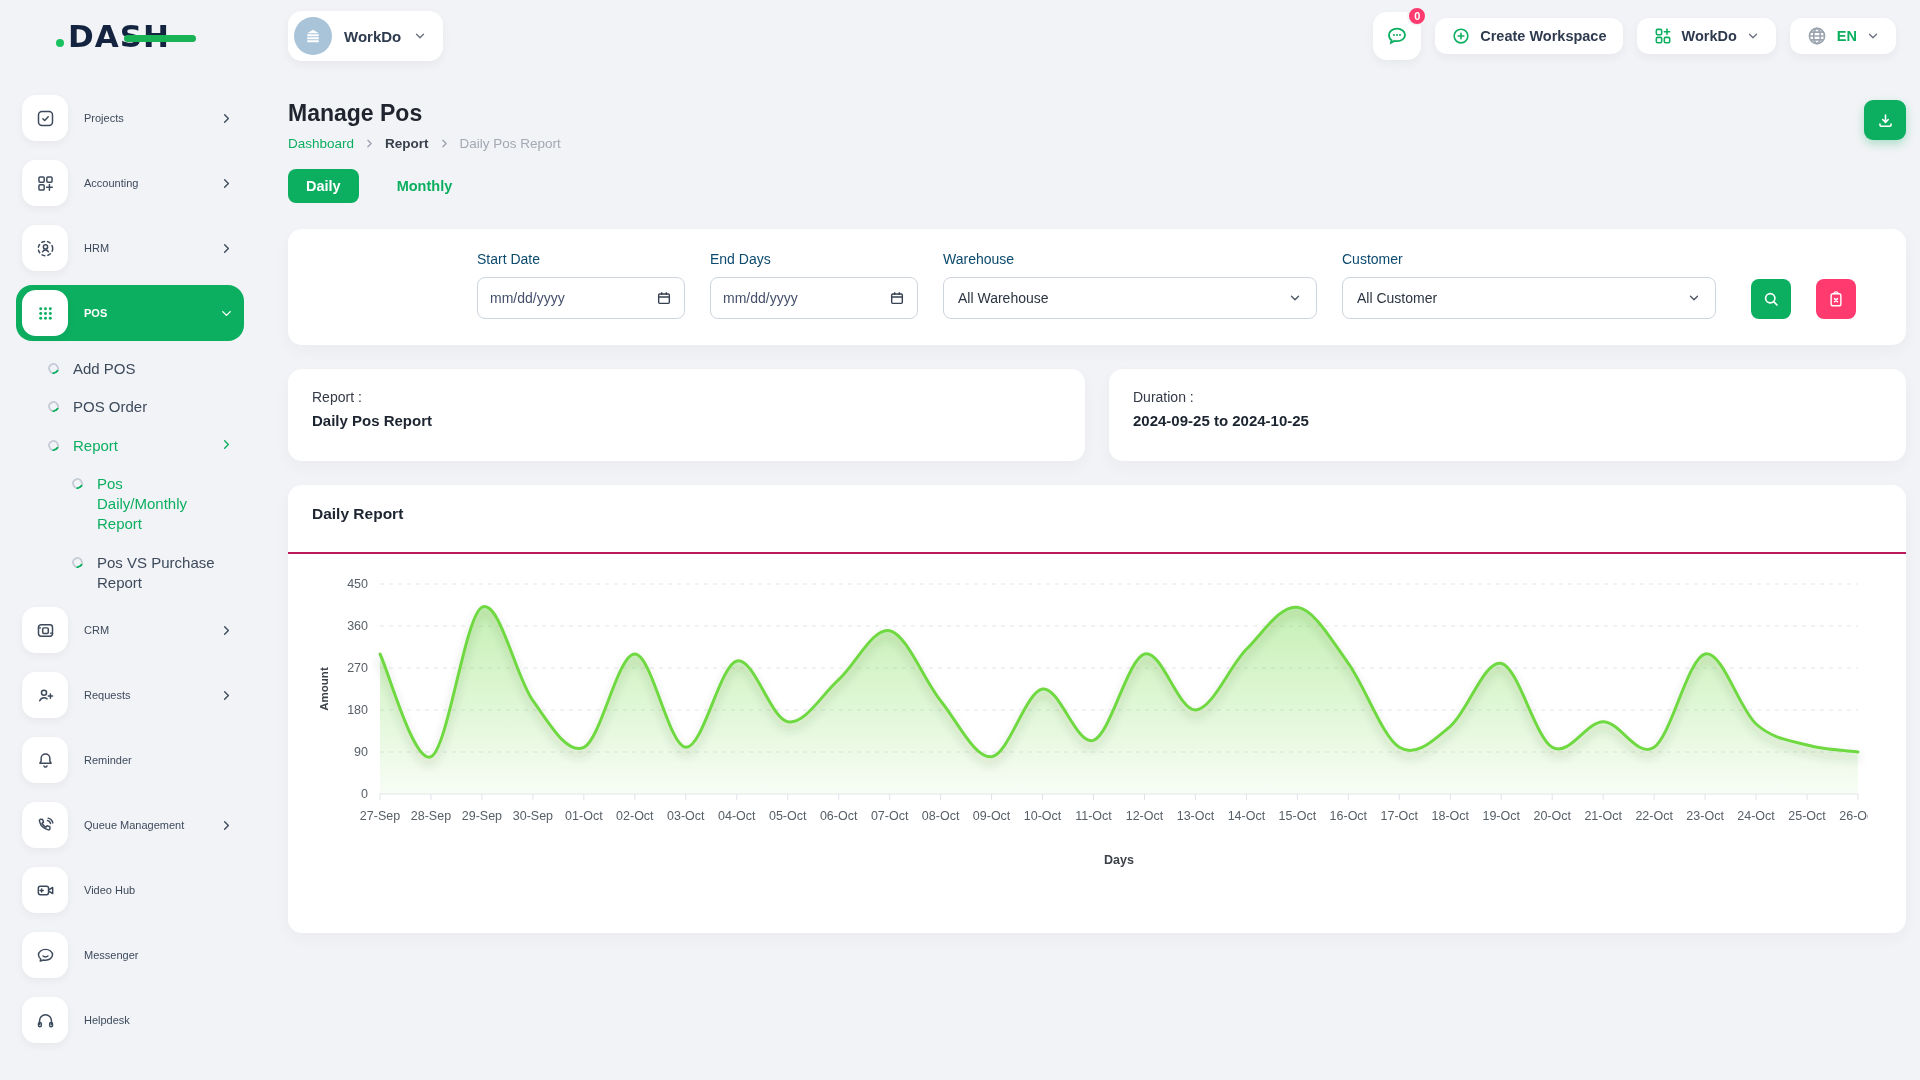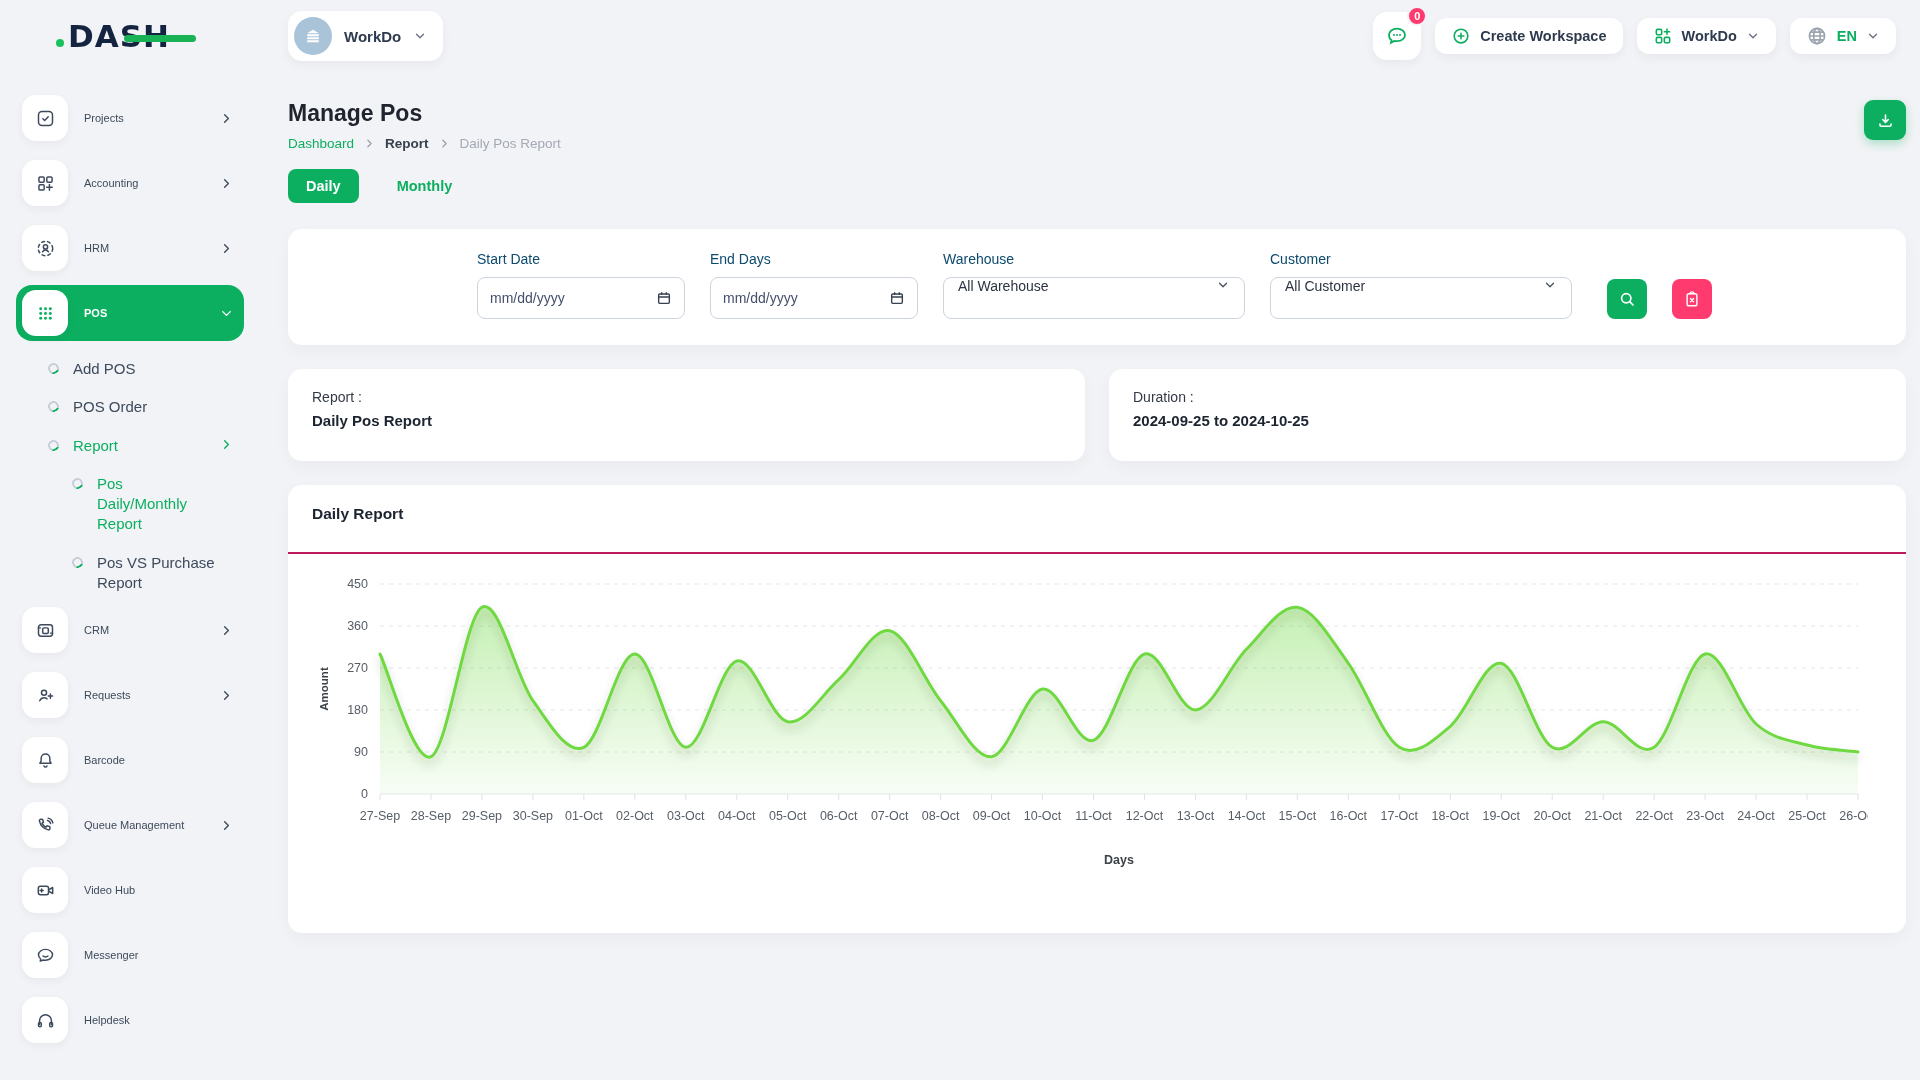--- a/index.html
+++ b/index.html
@@ -80,22 +80,22 @@
 
   .card { background:#fff; border-radius:14px; box-shadow:0 6px 16px rgba(30,40,60,.04); }
 
   .filter-card { margin-top:26px; padding:22px 26px 26px 26px; }
   .filter-row { display:flex; align-items:flex-end; gap:25px; padding-left:163px; }
   .field { display:flex; flex-direction:column; }
   .field-label { font-size:14px; color:#0c4a6e; margin-bottom:10px; }
   .date-box { width:208px; height:42px; border:1px solid #ced4de; border-radius:8px;
           display:flex; align-items:center; padding:0 12px; background:#fff; cursor:text; }
   .date-box .ph { font-size:14px; color:#44506a; flex:1; }
-  .select-box { width:302px; height:42px; border:1px solid #ced4de; border-radius:8px;
-          display:flex; padding:0 14px; background:#fff; cursor:pointer; }
+  .select-box { width:374px; height:42px; border:1px solid #ced4de; border-radius:8px;
+          display:flex; align-items:center; padding:0 14px; background:#fff; cursor:pointer; }
   .select-box .sel-val { font-size:14px; color:#2b3442; flex:1; }
   .sq-btn { width:40px; height:40px; border:none; border-radius:8px; display:flex;
           align-items:center; justify-content:center; cursor:pointer; }
   .sq-btn.search { background:#0caf60; margin-left:10px; }
   .sq-btn.reset { background:#ff3a6e; }
 
   .info-row { display:flex; gap:24px; margin-top:24px; }
   .info-card { flex:1; padding:20px 24px; height:92px; }
   .info-label { font-size:14px; color:#333a46; }
   .info-value { font-size:15px; font-weight:700; color:#1c2430; margin-top:7px; }
@@ -313,21 +313,21 @@
         </span>
     </div>
 
     <div class="side-item">
       <span class="side-icon-box">
           <svg width="21" height="21" viewBox="0 0 24 24" fill="none" stroke="currentColor" stroke-width="1.7" stroke-linecap="round" stroke-linejoin="round">
             <path d="M12 4.6a5 5 0 0 1 5 5v3.1l1.4 2.4H5.6L7 12.7V9.6a5 5 0 0 1 5-5z"></path>
             <path d="M10.3 18.2a1.8 1.8 0 0 0 3.4 0"></path>
           </svg>
         </span>
-      <span class="side-label">Barcode</span>
+      <span class="side-label">Reminder</span>
     </div>
 
     <div class="side-item">
       <span class="side-icon-box">
           <svg width="21" height="21" viewBox="0 0 24 24" fill="none" stroke="currentColor" stroke-width="1.7" stroke-linecap="round" stroke-linejoin="round">
             <path d="M6.8 4.9l1.9.2 1 3-1.6 1.5a11.4 11.4 0 0 0 4.3 4.3l1.5-1.6 3 1 .2 1.9c.1 1-.7 1.9-1.8 1.8A13.7 13.7 0 0 1 5 6.7c-.1-1.1.8-1.9 1.8-1.8z"></path>
             <path d="M14.3 6.2a4.6 4.6 0 0 1 3.5 3.5M15 3.6a7.4 7.4 0 0 1 5.4 5.4"></path>
           </svg>
         </span>
       <span class="side-label">Queue Management</span>

